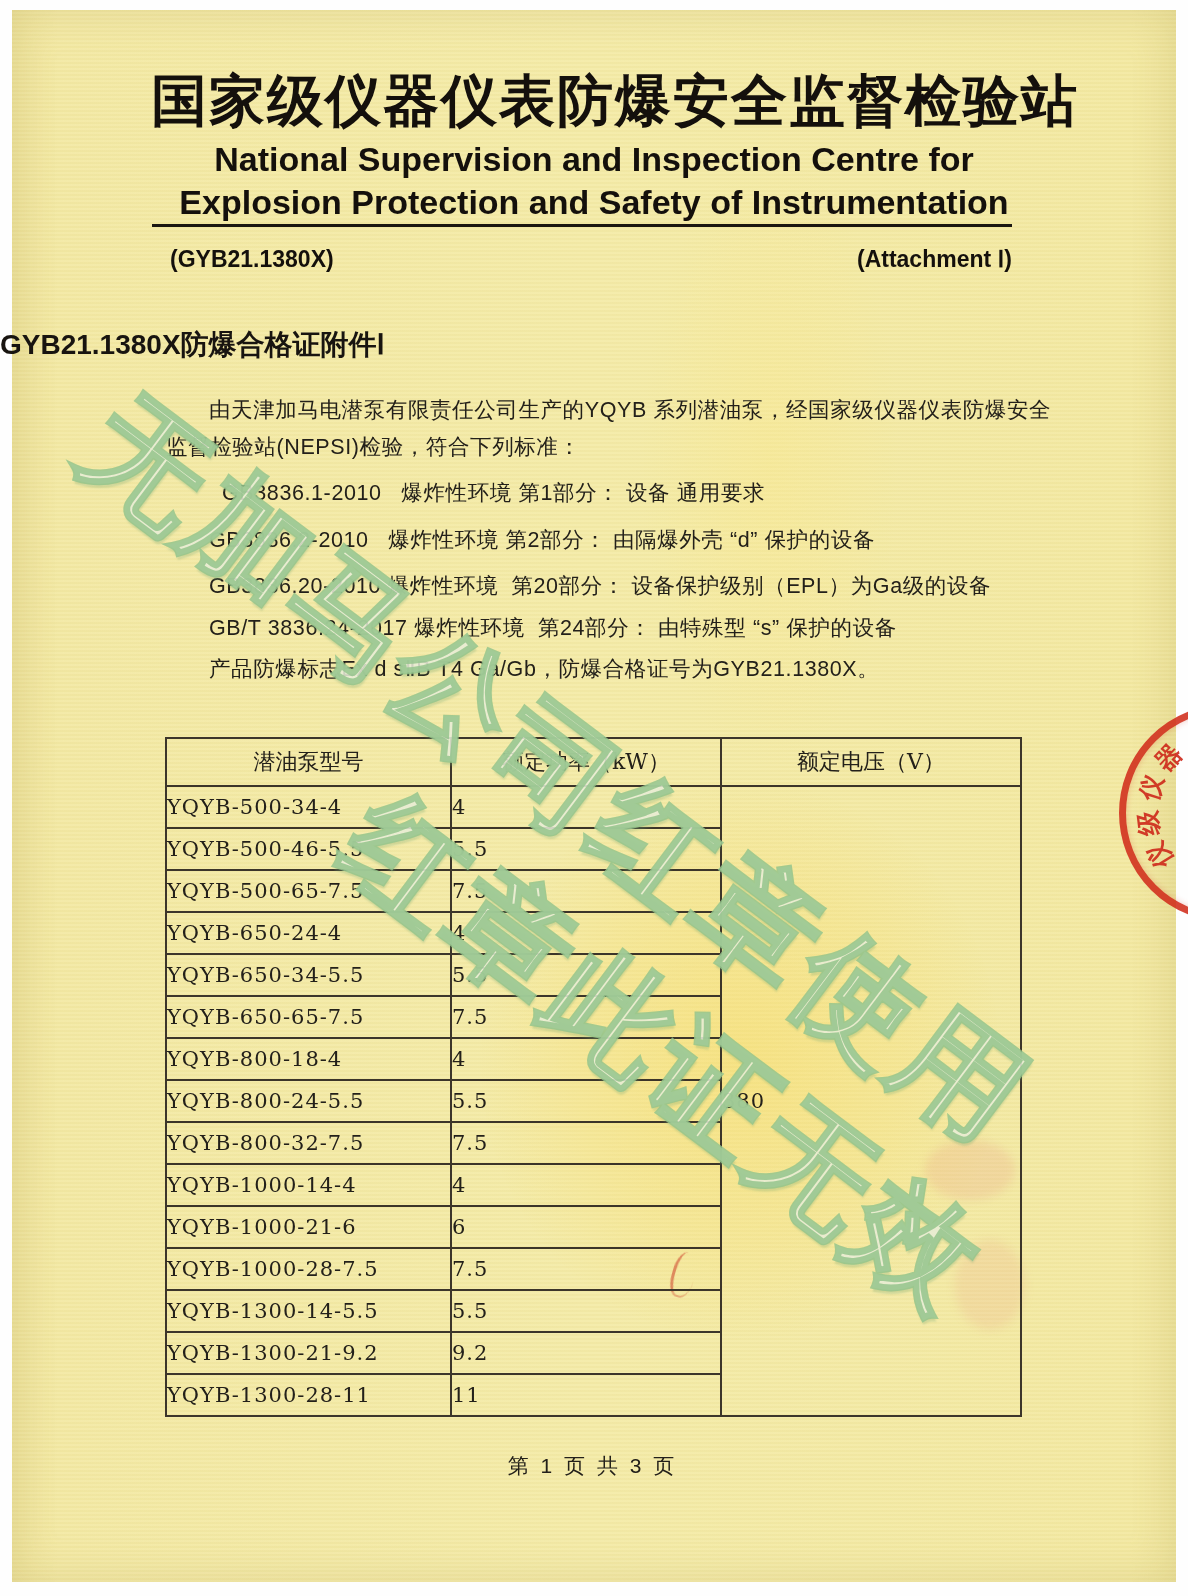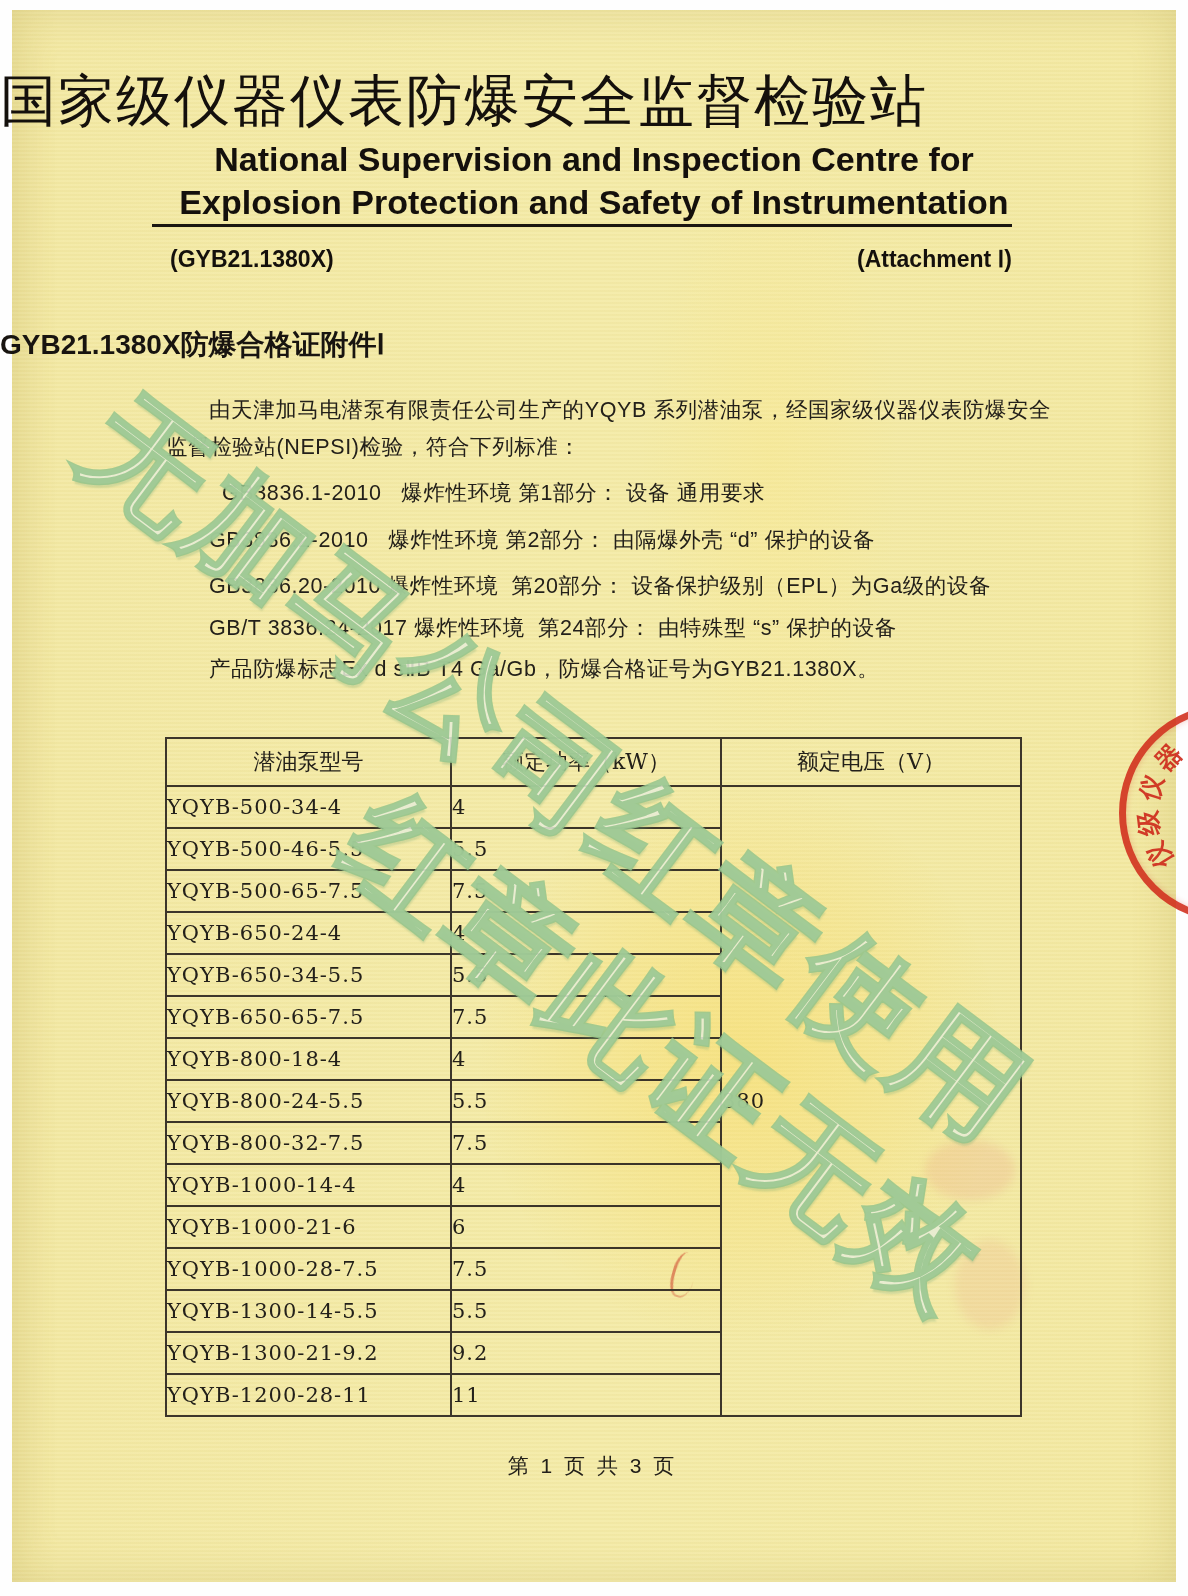--- a/index.html
+++ b/index.html
@@ -19,22 +19,22 @@
          background:radial-gradient(ellipse at center, rgba(252,230,130,0.30) 0%, rgba(252,230,130,0) 70%);}
   .scribble{position:absolute;left:672px;top:1252px;width:20px;height:44px;
          border-left:3px solid rgba(205,60,40,0.55);border-bottom:2px solid rgba(205,60,40,0.35);
          border-radius:45%;transform:rotate(16deg);filter:blur(0.6px);}
   .smudge1{position:absolute;left:925px;top:1140px;width:90px;height:60px;border-radius:50%;
          background:rgba(232,140,125,0.18);filter:blur(4px);}
   .smudge2{position:absolute;left:955px;top:1240px;width:70px;height:90px;border-radius:50%;
          background:rgba(232,140,125,0.15);filter:blur(5px);}
 
   .txt{position:absolute;color:#1d1913;}
-  .cn-title{left:0;right:0;top:64px;font-size:56px;font-weight:400;
-            letter-spacing:2px;color:#14100c;}
+  .cn-title{left:0;right:0;top:64px;text-align:center;font-size:56px;font-weight:700;
+            letter-spacing:2px;color:#14100c;padding-left:42px;}
   .en-title{left:0;right:0;text-align:center;font-size:34px;font-weight:bold;color:#14100c;letter-spacing:0px;}
   .en1{top:140px;} .en2{top:183px;}
   .rule{position:absolute;left:152px;top:224px;width:860px;height:3px;background:#1b1712;}
   .ref-row{position:absolute;left:170px;top:246px;width:842px;display:flex;
            justify-content:space-between;font-size:23px;font-weight:bold;color:#14100c;}
   .doc-title{left:0;right:0;top:326px;text-align:left;font-size:28px;font-weight:bold;color:#181410;}
   .body-line{font-size:21.5px;color:#23201a;letter-spacing:0.6px;white-space:pre;}
   .l-intro1{left:209px;top:395px;}
   .l-intro2{left:166px;top:432px;}
   .l-std1{left:222px;top:478px;}
@@ -165,21 +165,21 @@
         </tr>
         <tr>
           <td>YQYB-1300-14-5.5</td>
           <td>5.5</td>
         </tr>
         <tr>
           <td>YQYB-1300-21-9.2</td>
           <td>9.2</td>
         </tr>
         <tr>
-          <td>YQYB-1200-28-11</td>
+          <td>YQYB-1300-28-11</td>
           <td>11</td>
         </tr>
       </tbody>
   </table>
 
   <div class="page-footer">第 1 页  共 3 页</div>
 
   <div class="wm wm1">无加马公司红章使用</div>
   <div class="wm wm2">红章此证无效</div>
 

